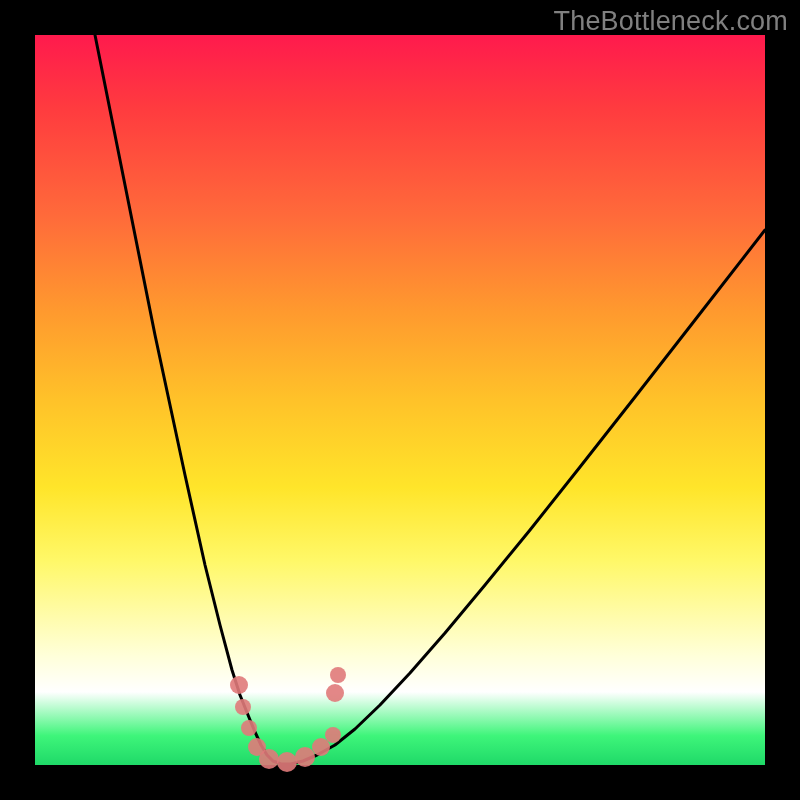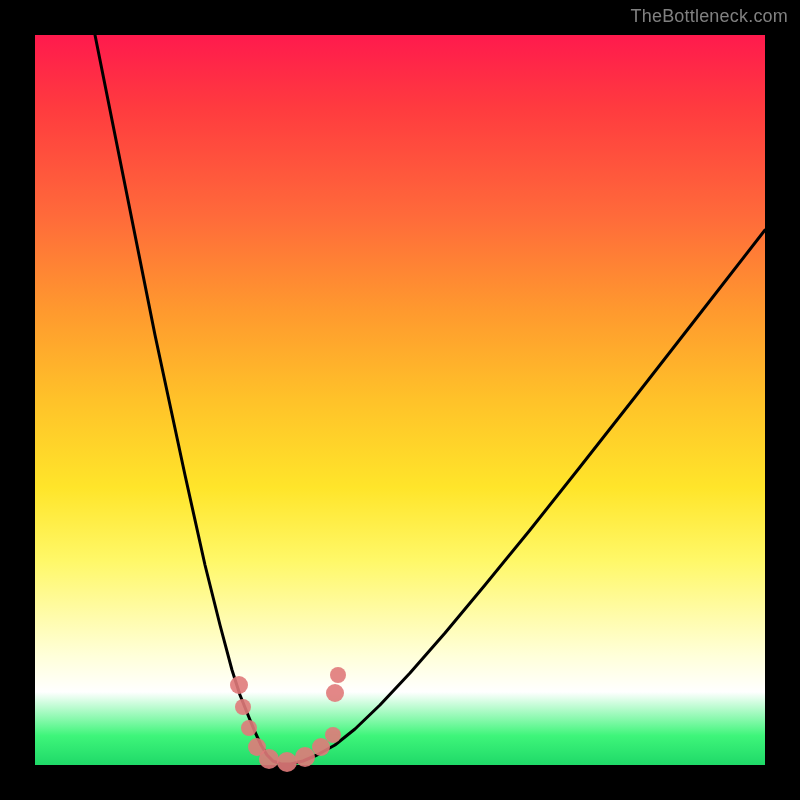--- a/index.html
+++ b/index.html
@@ -39,21 +39,21 @@
       #ffffff 90%,
       #3ef57a 96%,
       #1fd968 100%
     );
   }
   .watermark {
     position: absolute;
     top: 6px;
     right: 12px;
     color: #808080;
-    font-size: 18px;
+    font-size: 27px;
     font-weight: 500;
     letter-spacing: 0.2px;
   }
   svg.curve {
     position: absolute;
     left: 0;
     top: 0;
     width: 730px;
     height: 730px;
     overflow: visible;

